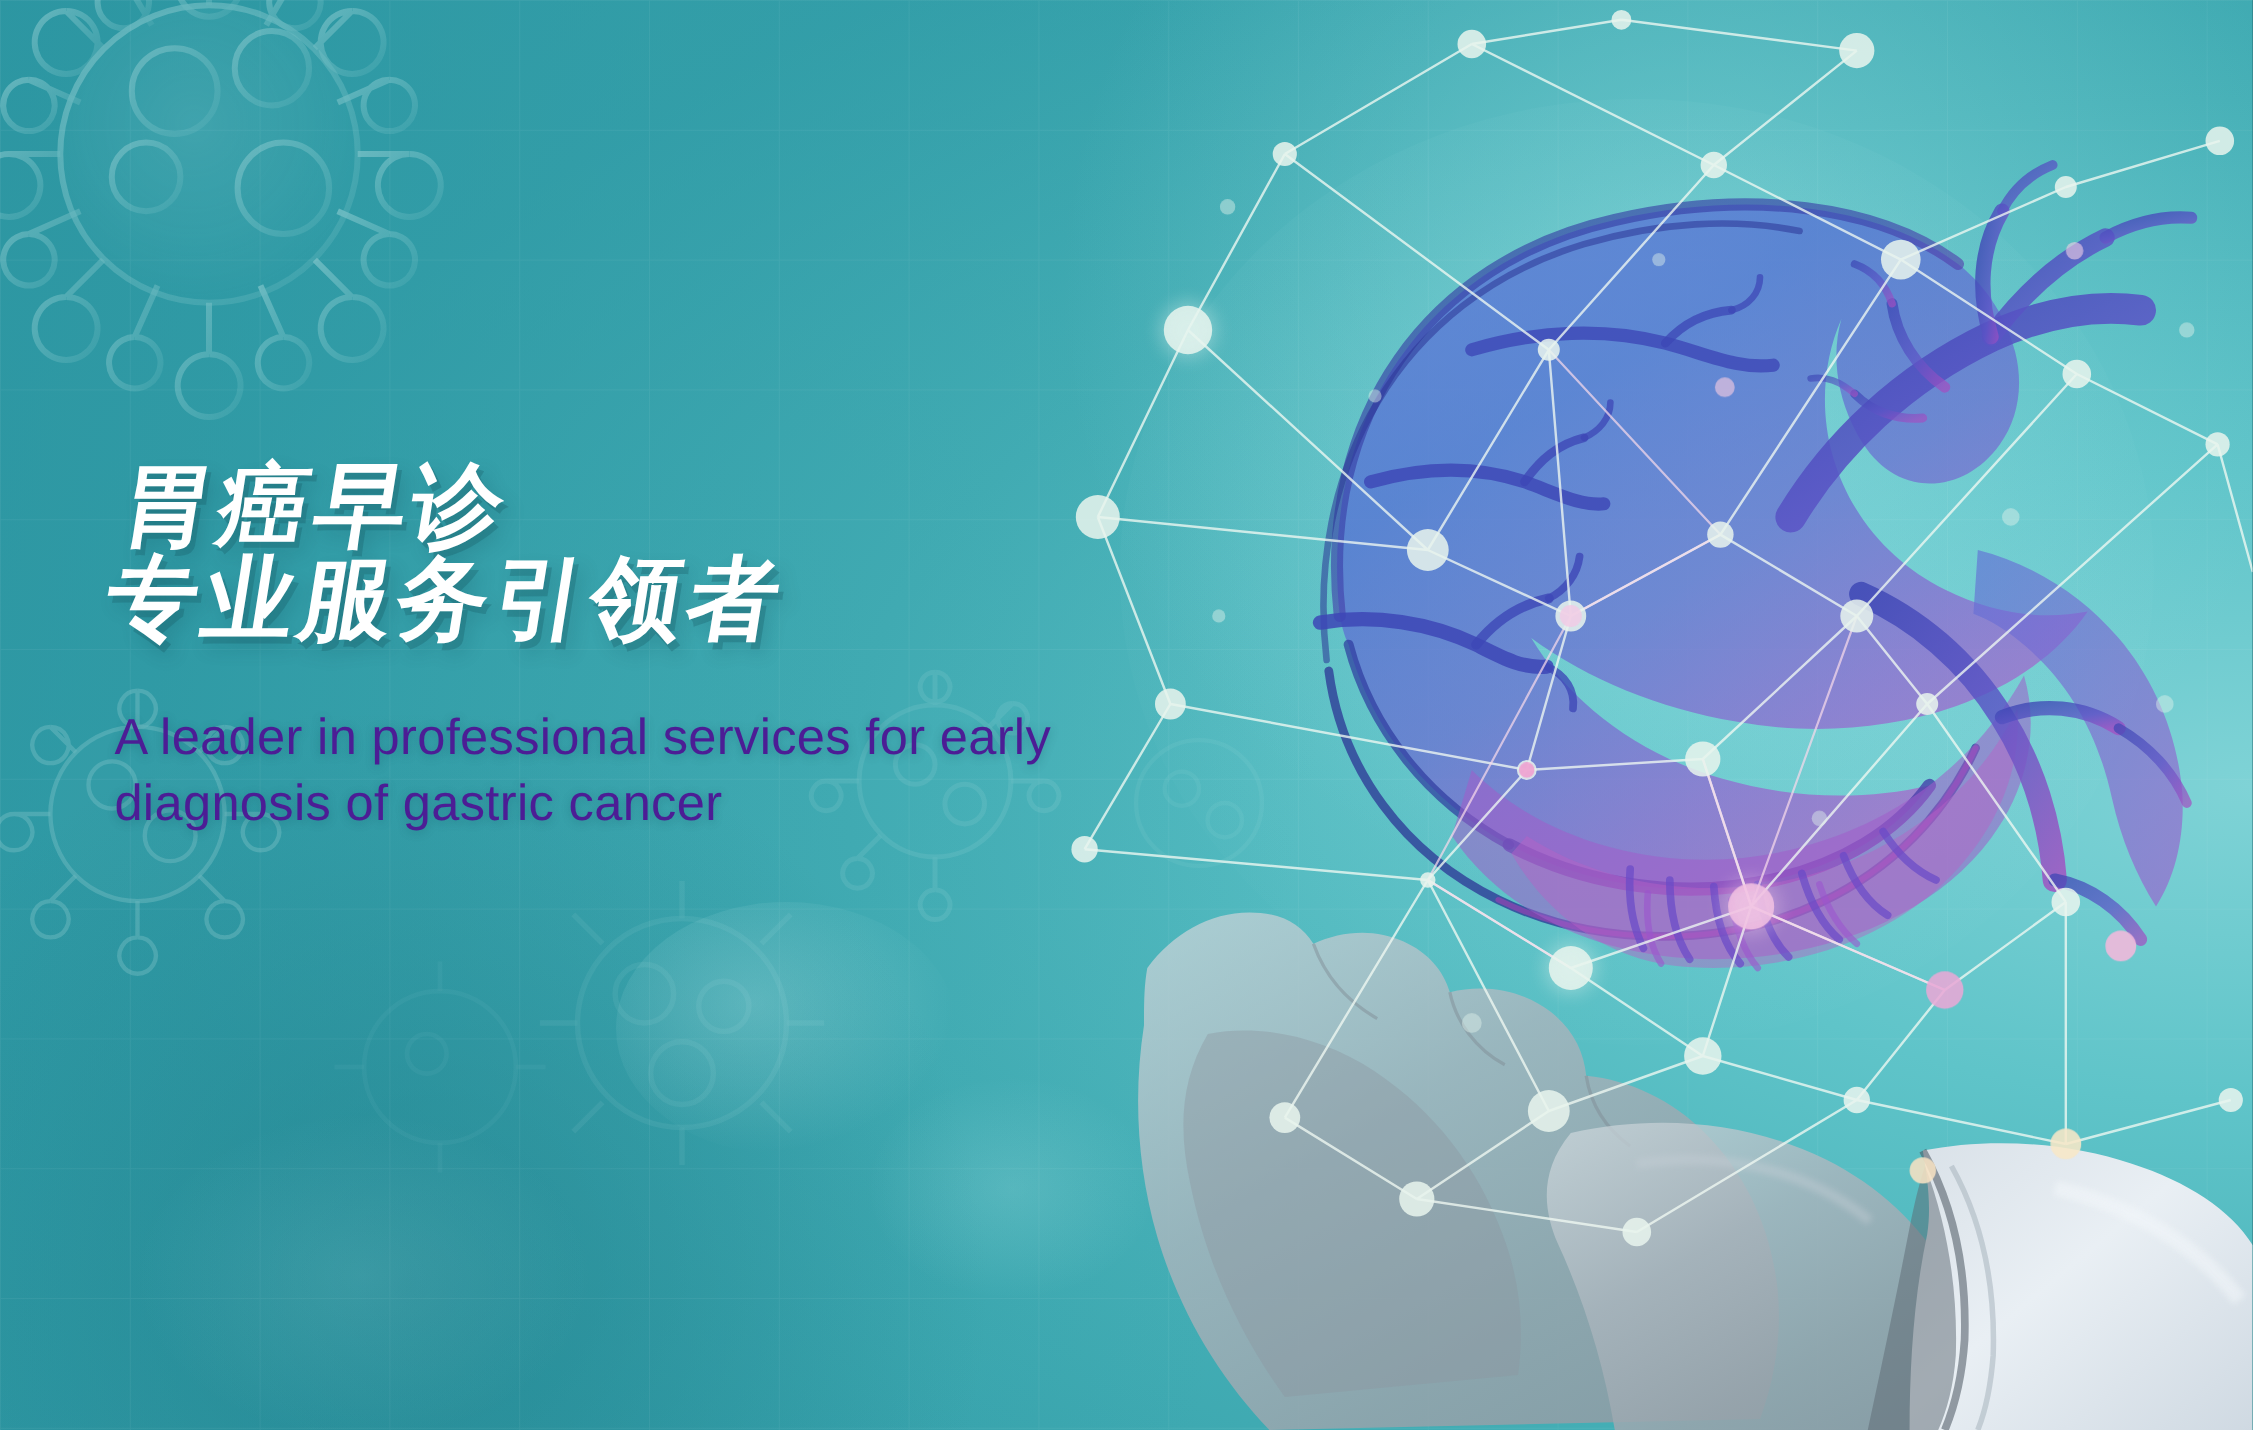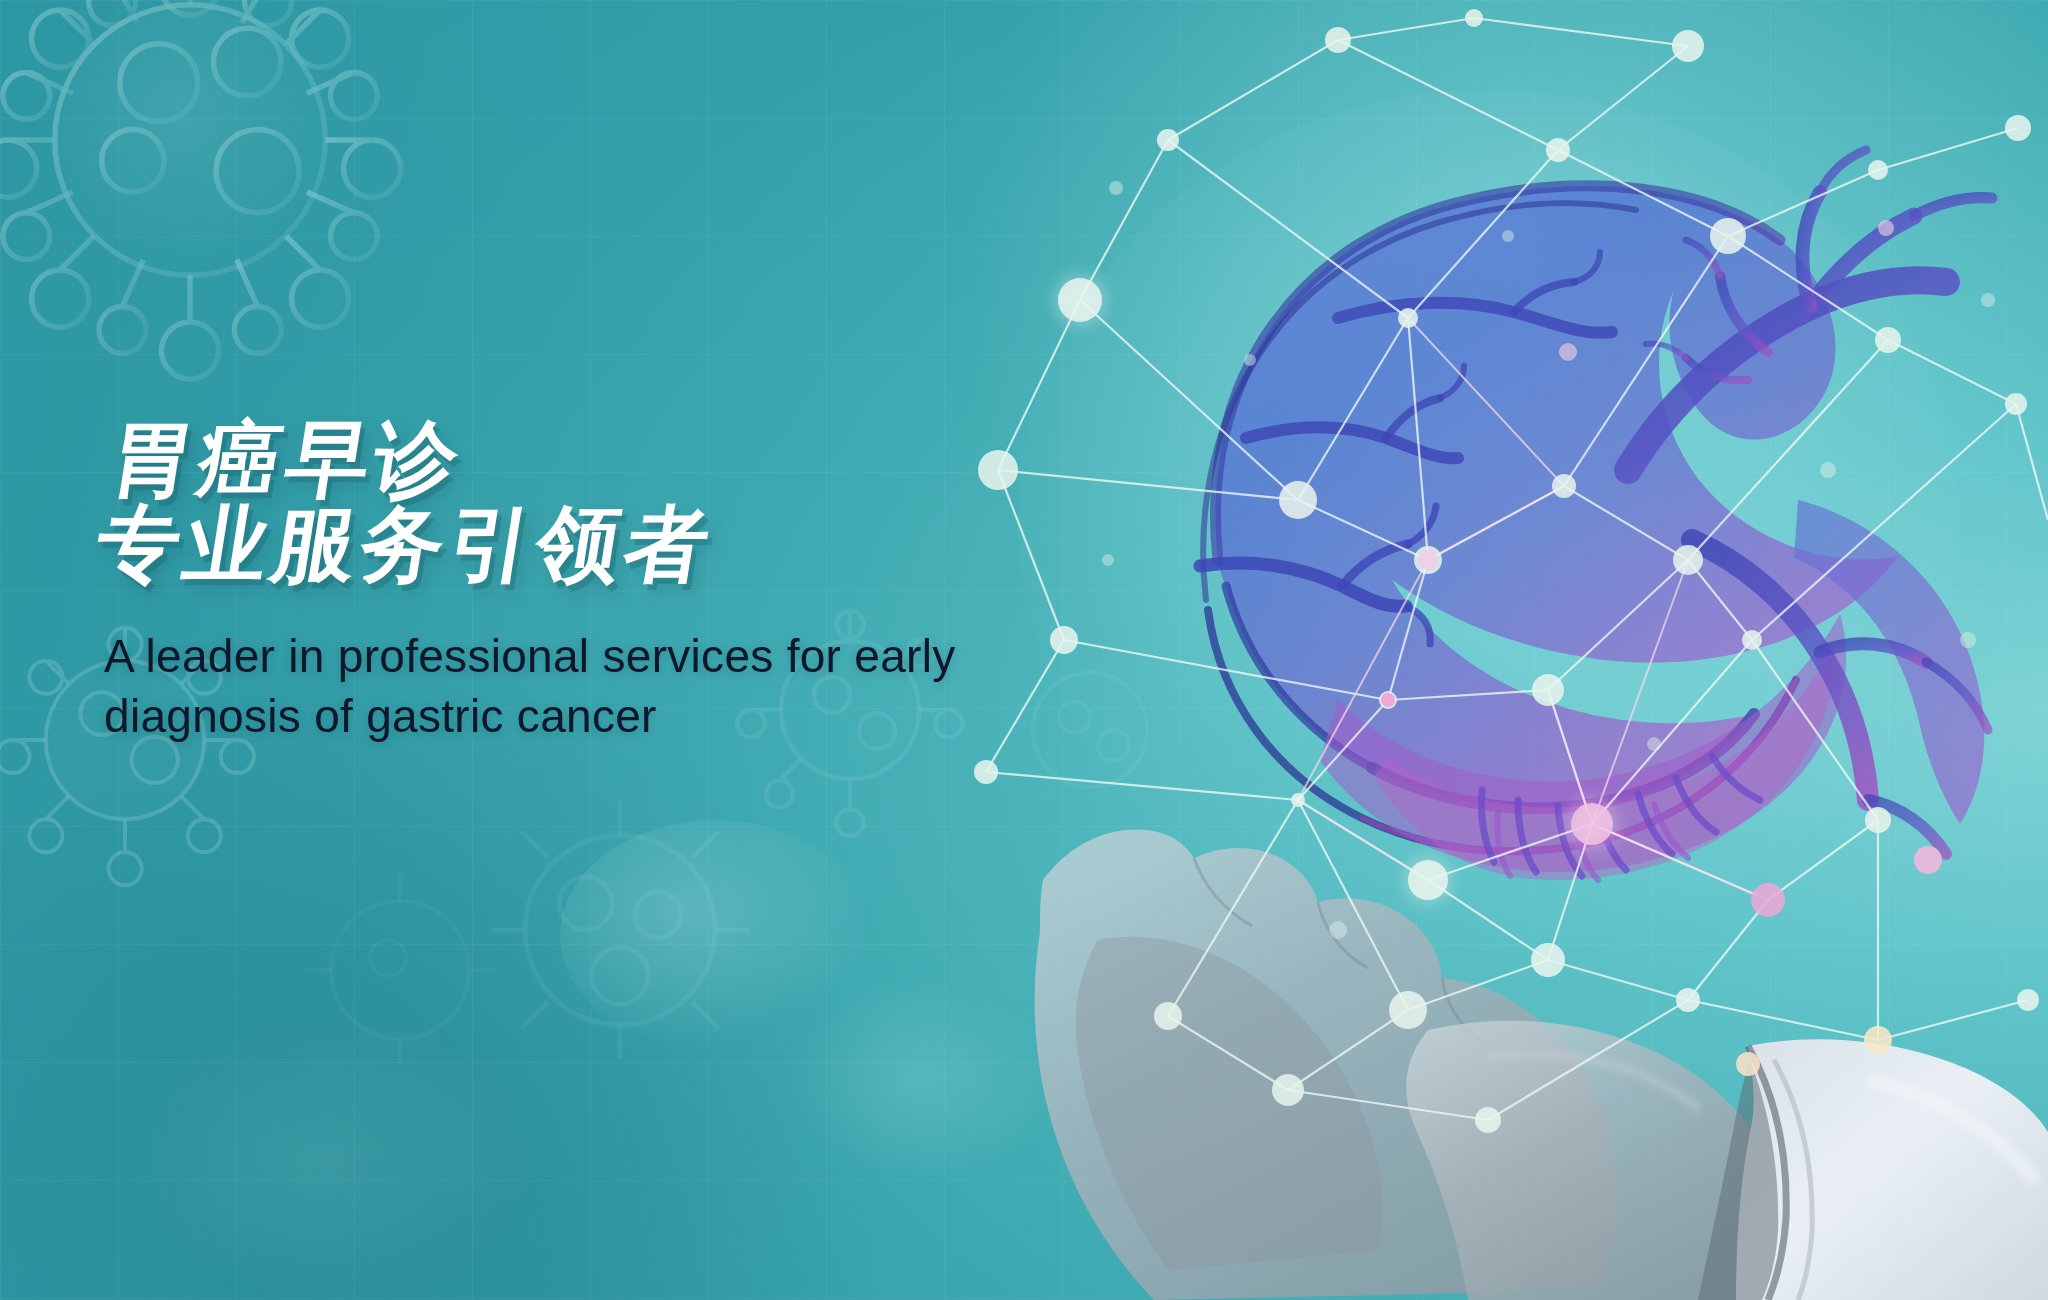--- a/index.html
+++ b/index.html
@@ -64,26 +64,26 @@
     color:#ffffff;
     letter-spacing:5px;
     transform:skewX(-9deg);
     transform-origin:left center;
     text-shadow:5px 6px 0 rgba(22,88,100,.30), 9px 10px 16px rgba(12,70,82,.22);
     white-space:nowrap;
     margin:0;
   }
   .headline .line2{margin-top:16px;}
   .subtitle{
-    margin-top:40px;
+    margin-top:53px;
     font-family:"Liberation Sans","DejaVu Sans",sans-serif;
     font-weight:400;
     font-size:46px;
     line-height:1.30;
-    color:#0f172a;
+    color:#4c1d95;
     letter-spacing:.3px;
     max-width:1010px;
     text-shadow:0 2px 9px rgba(14,78,90,.30);
   }
 
   
   #art{position:absolute;right:0;top:0;width:1180px;height:1300px;z-index:20;}
   #art svg{display:block;width:100%;height:100%;}
 </style>
 </head>

